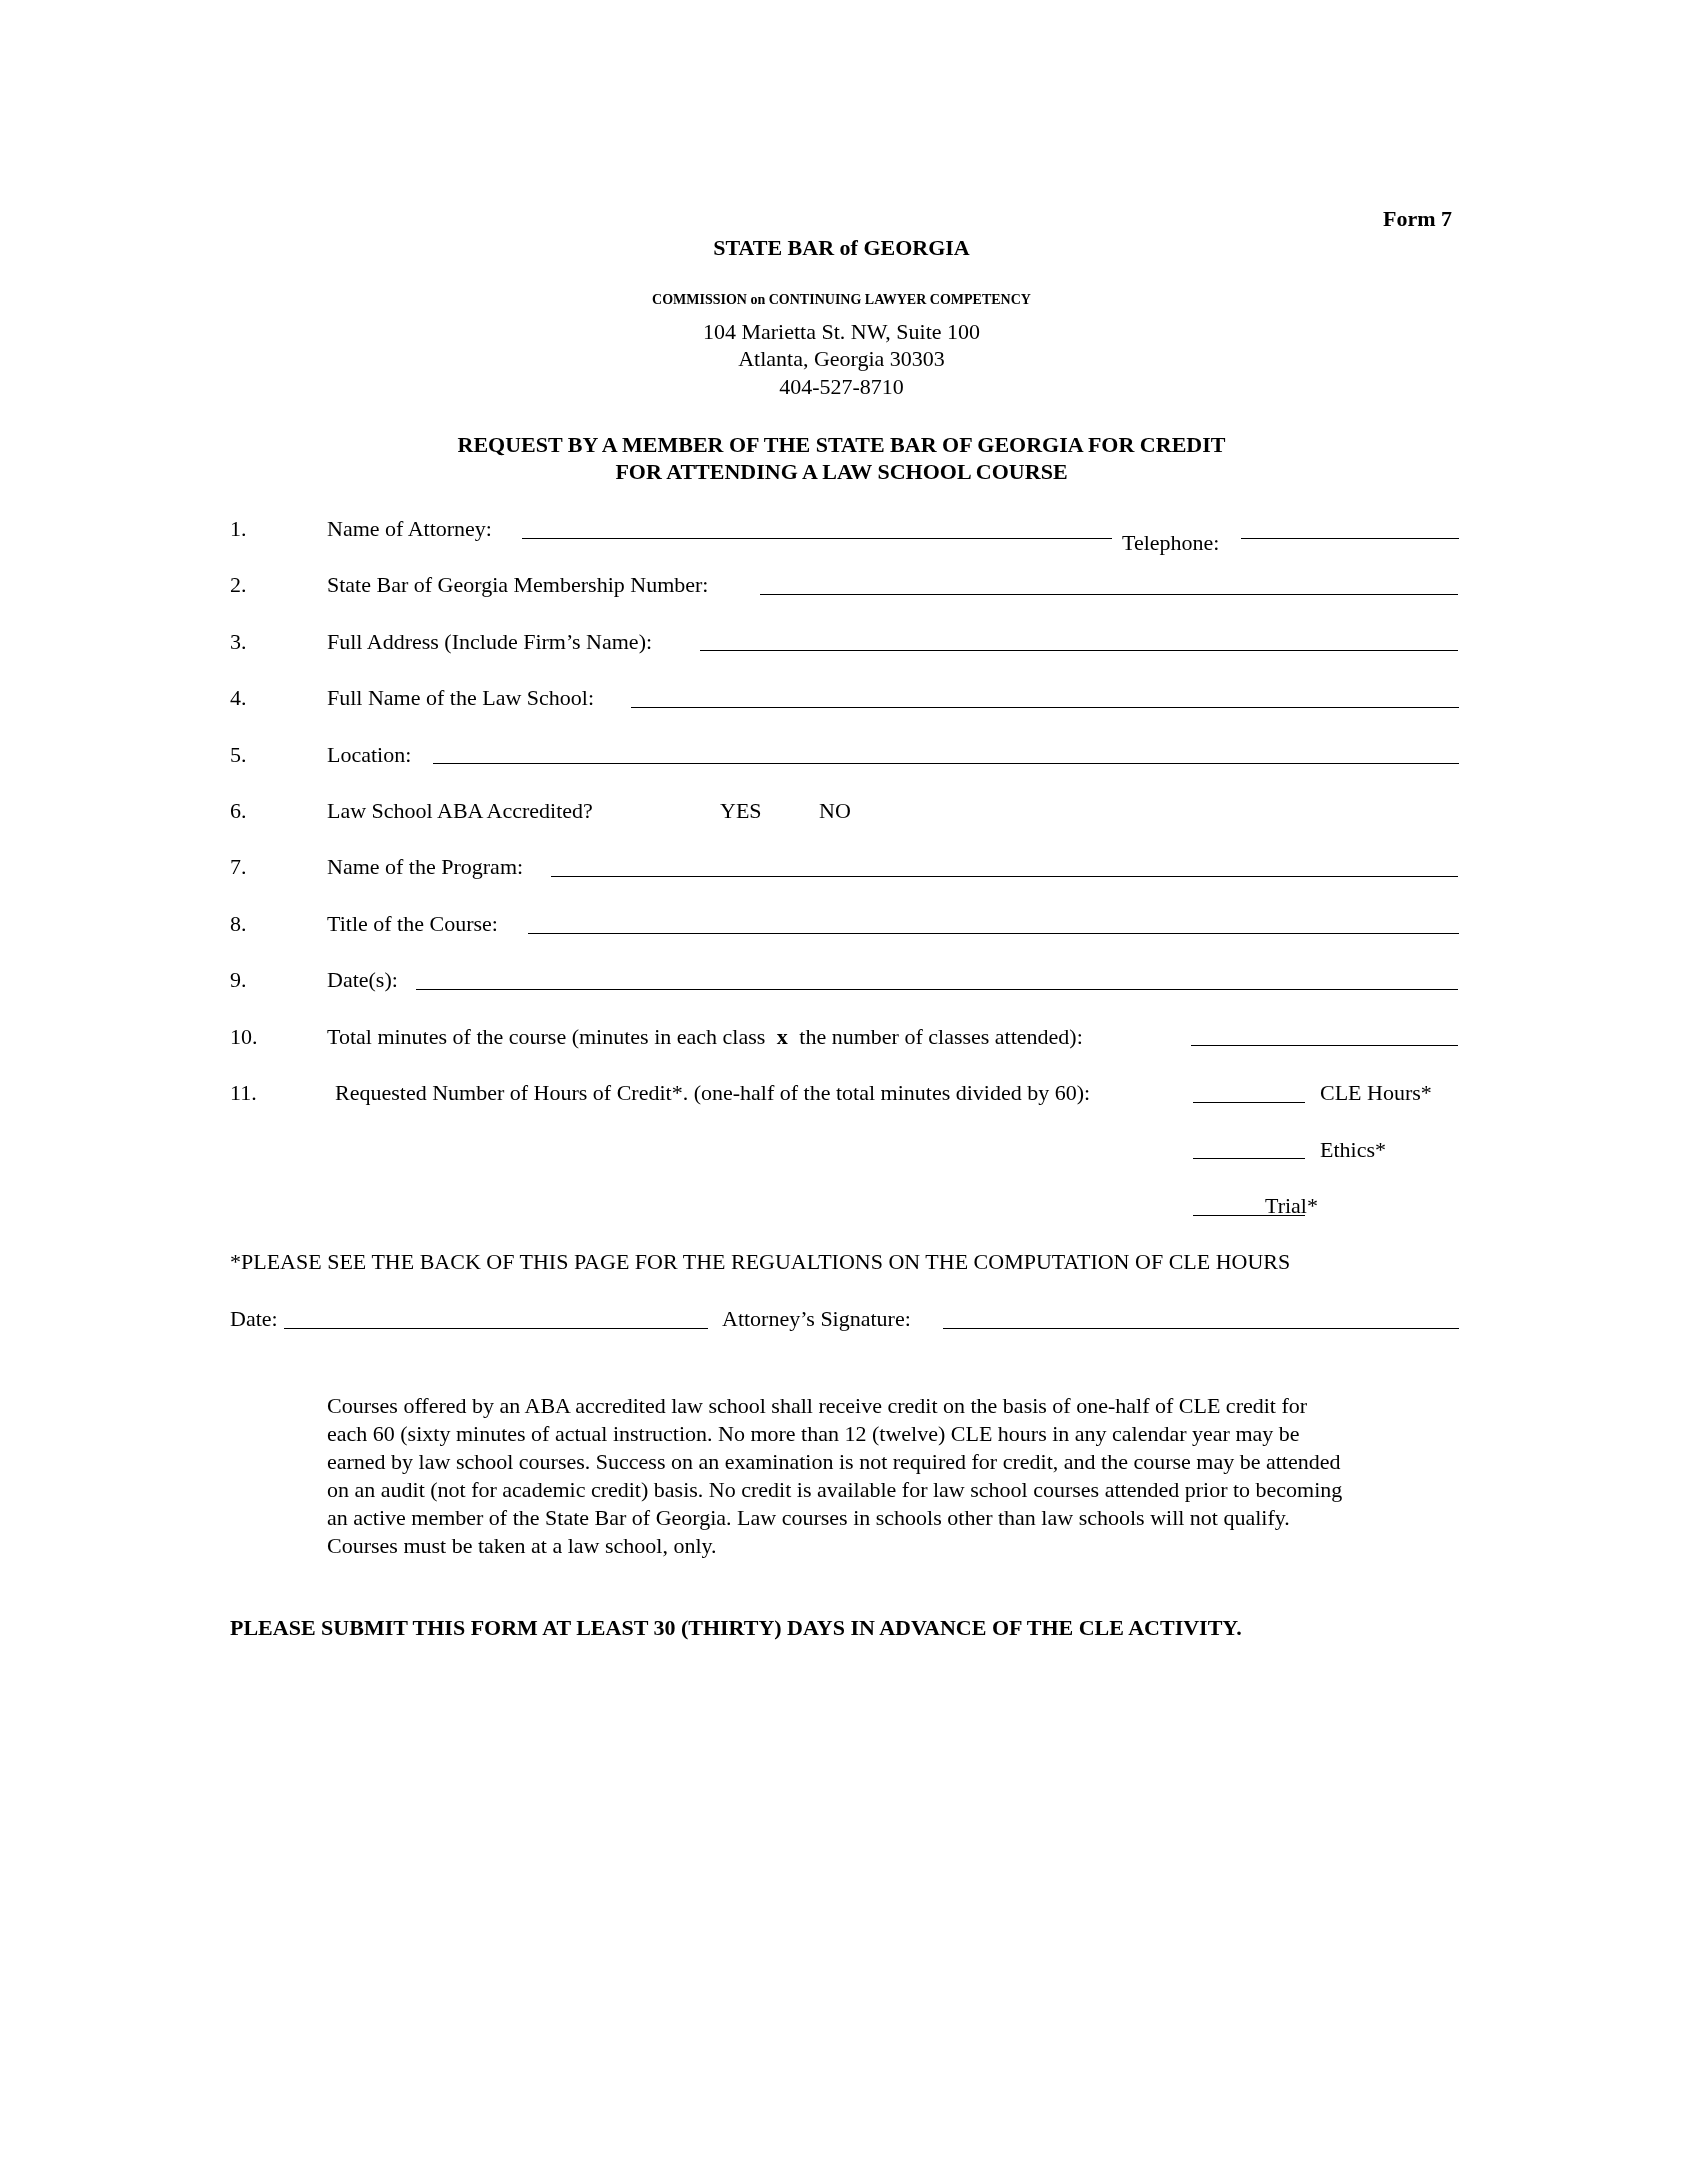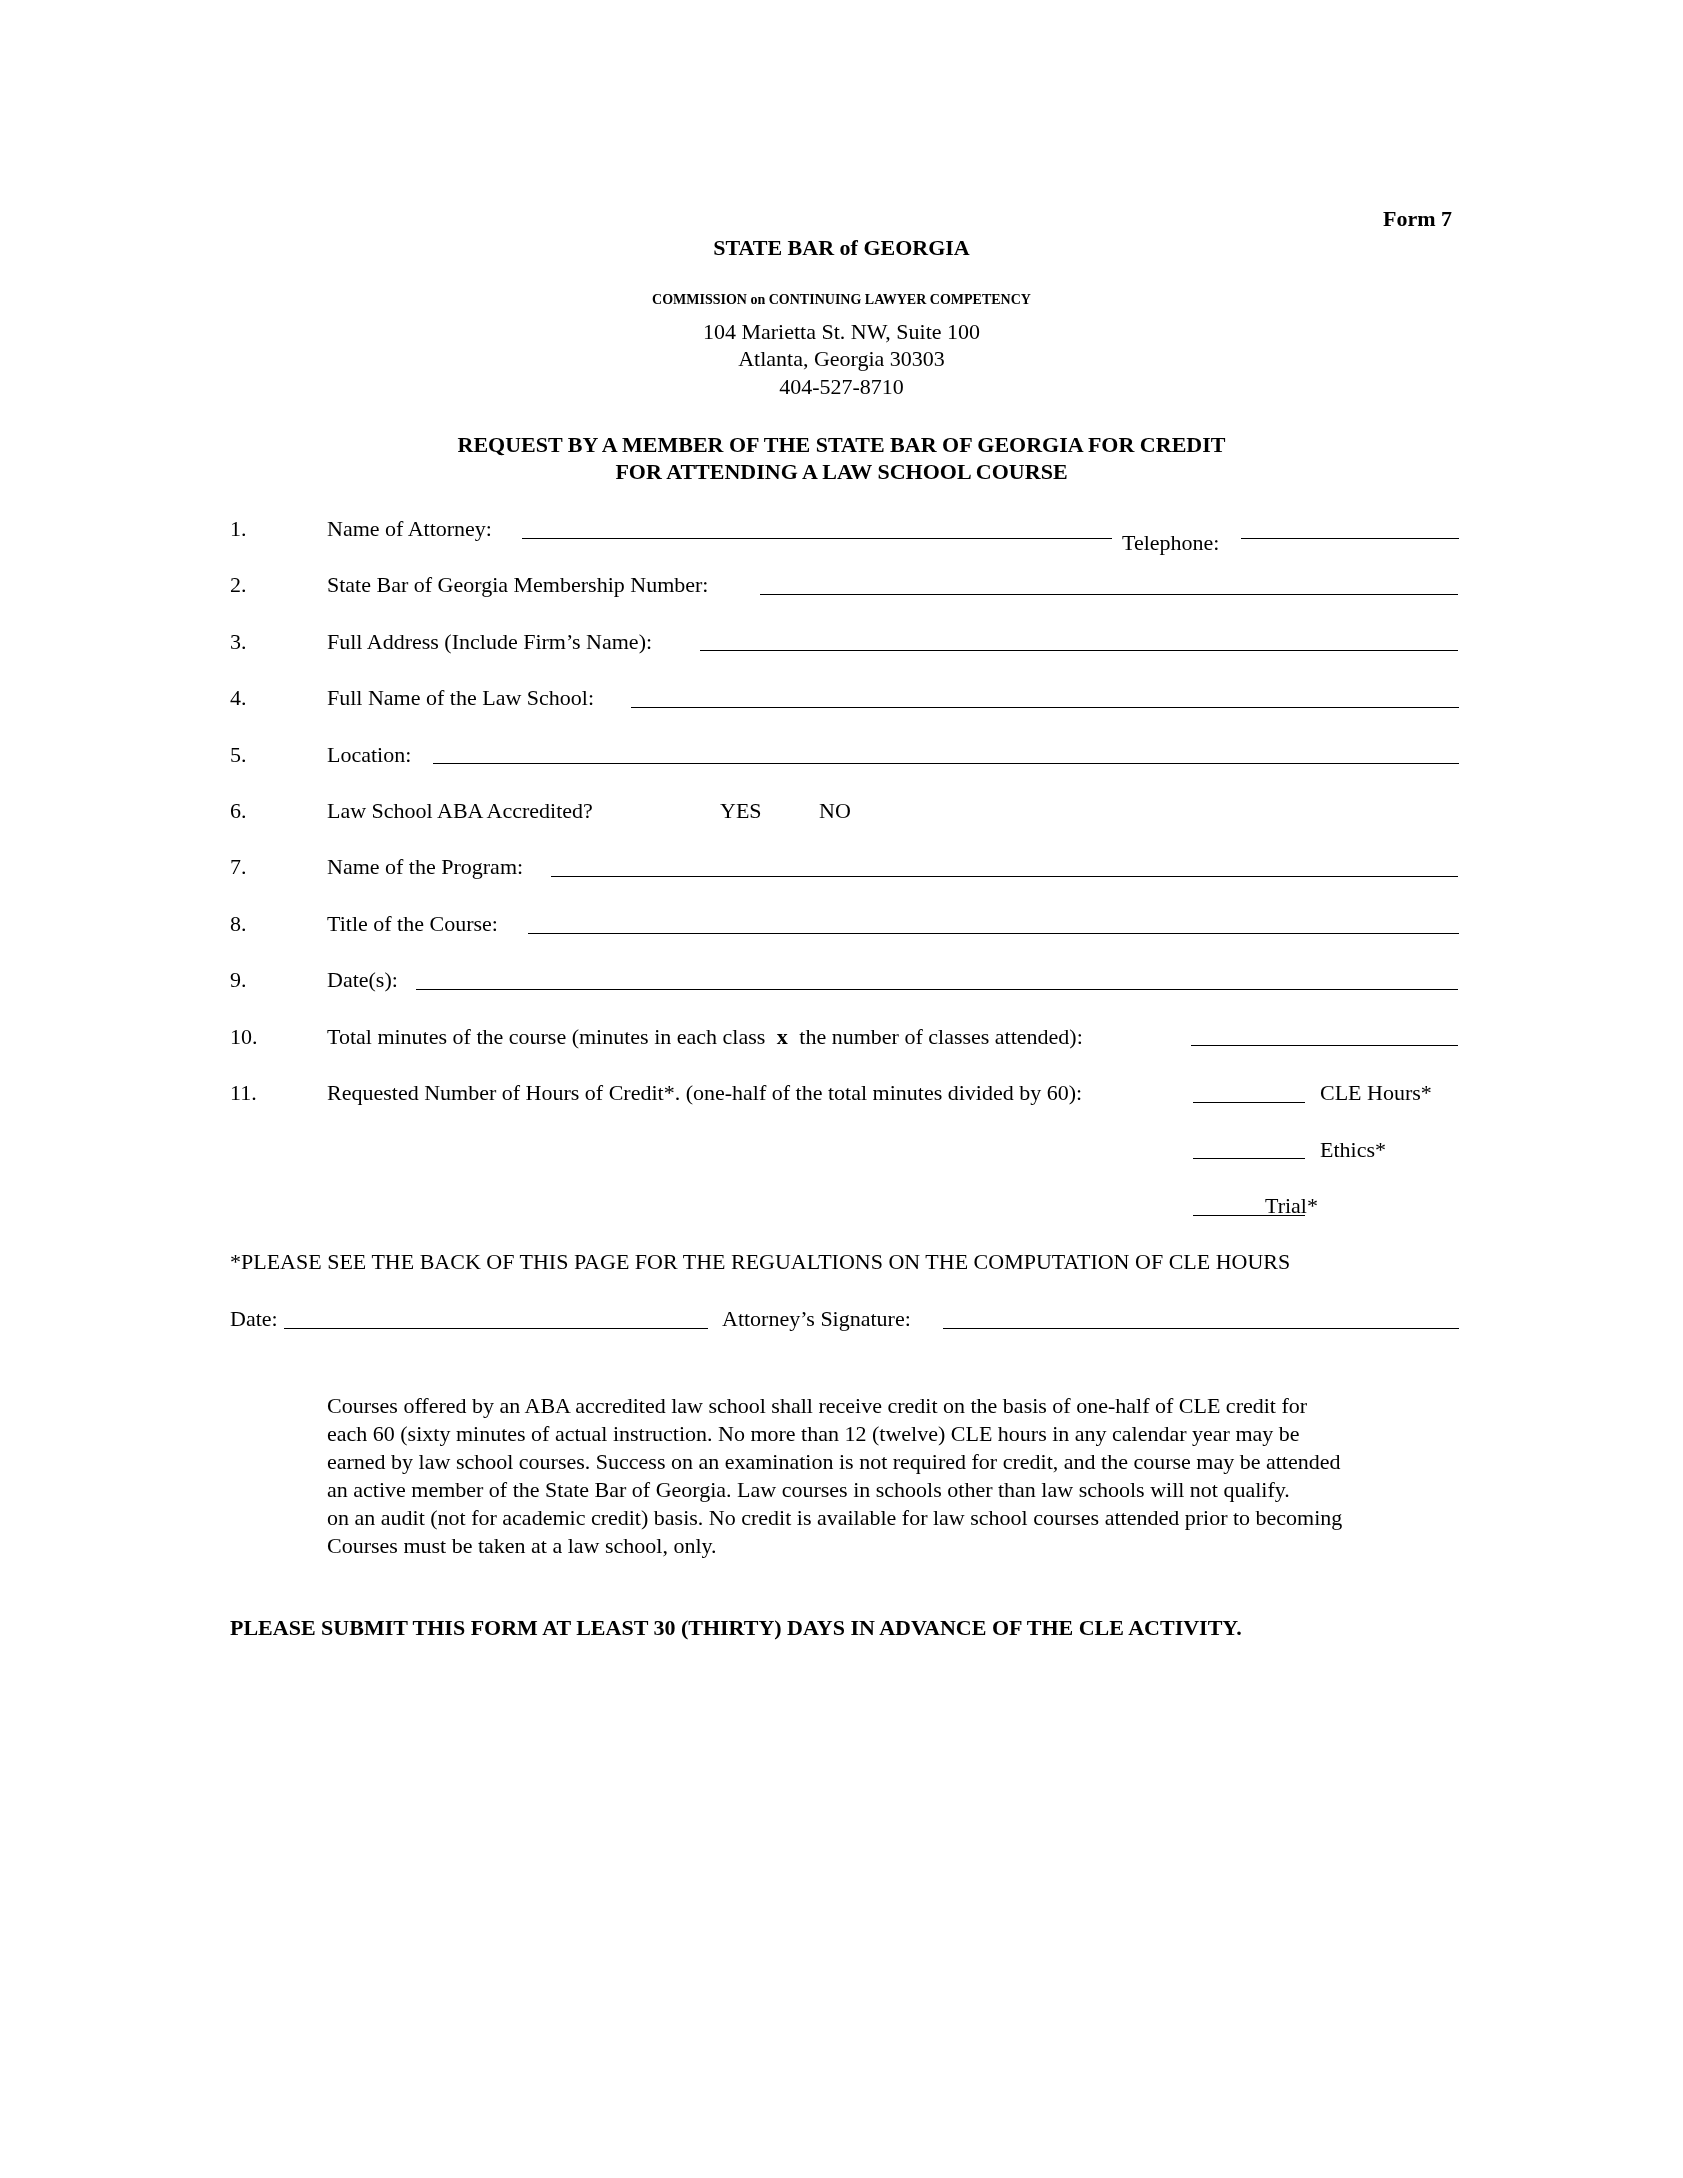--- a/index.html
+++ b/index.html
@@ -66,40 +66,40 @@
 
 <div class="abs num" style="top:1026px;">10.</div>
 <div class="abs" style="left:327px; top:1026px;">
   <span>Total minutes of the course (minutes in each class</span>
   <span class="bold" style="margin:0 6px;">x</span>
   <span>the number of classes attended):</span>
 </div>
 <div class="line" style="left:1191px; width:267px; top:1045px;"></div>
 
 <div class="abs num" style="top:1082px;">11.</div>
-<div class="abs" style="left:327px; top:1082px;">Requested Number of Hours of Credit*. (one-half of the total minutes divided by 60):</div>
+<div class="abs" style="left:335px; top:1082px;">Requested Number of Hours of Credit*. (one-half of the total minutes divided by 60):</div>
 <div class="line" style="left:1193px; width:112px; top:1102px;"></div>
 <div class="abs" style="left:1320px; top:1082px;">CLE Hours*</div>
 
 <div class="line" style="left:1193px; width:112px; top:1158px;"></div>
 <div class="abs" style="left:1320px; top:1139px;">Ethics*</div>
 
 <div class="line" style="left:1193px; width:112px; top:1215px;"></div>
 <div class="abs" style="left:1248px; top:1195px;margin-left:17px;">Trial*</div>
 
 <div class="abs" style="left:230px; top:1251px;">*PLEASE SEE THE BACK OF THIS PAGE FOR THE REGUALTIONS ON THE COMPUTATION OF CLE HOURS</div>
 
 <div class="abs" style="left:230px; top:1308px;">Date:</div>
 <div class="line" style="left:284px; width:424px; top:1328px;"></div>
 <div class="abs" style="left:722px; top:1308px;">Attorney’s Signature:</div>
 <div class="line" style="left:943px; width:516px; top:1328px;"></div>
 
 <div class="abs reg" style="top:1392px;">
   <p style="white-space:nowrap;">Courses offered by an ABA accredited law school shall receive credit on the basis of one-half of CLE credit for</p>
   <p style="white-space:nowrap;">each 60 (sixty minutes of actual instruction. No more than 12 (twelve) CLE hours in any calendar year may be</p>
   <p style="white-space:nowrap;">earned by law school courses. Success on an examination is not required for credit, and the course may be attended</p>
+  <p style="white-space:nowrap;">on an audit (not for academic credit) basis. No credit is available for law school courses attended prior to becoming</p>
   <p style="white-space:nowrap;">an active member of the State Bar of Georgia. Law courses in schools other than law schools will not qualify.</p>
-  <p style="white-space:nowrap;">on an audit (not for academic credit) basis. No credit is available for law school courses attended prior to becoming</p>
   <p style="white-space:nowrap;">Courses must be taken at a law school, only.</p>
 </div>
 
 <div class="abs bold" style="left:230px; top:1617px; font-size:22px;">PLEASE SUBMIT THIS FORM AT LEAST 30 (THIRTY) DAYS IN ADVANCE OF THE CLE ACTIVITY.</div>
 
 
 </body></html>

